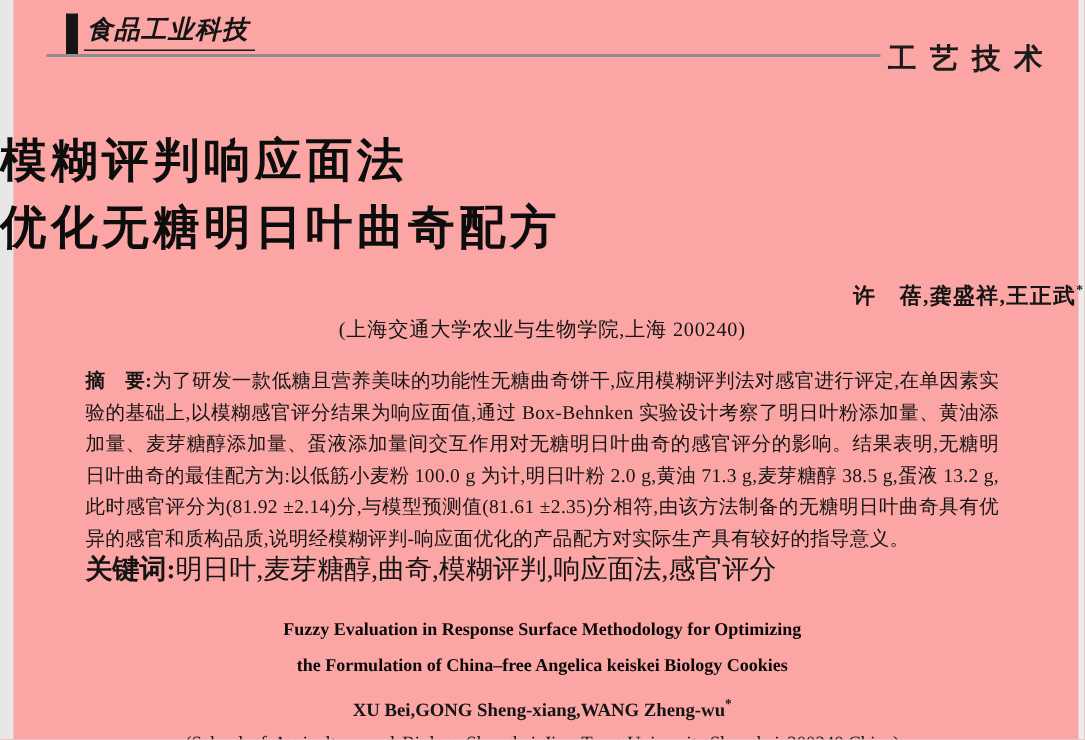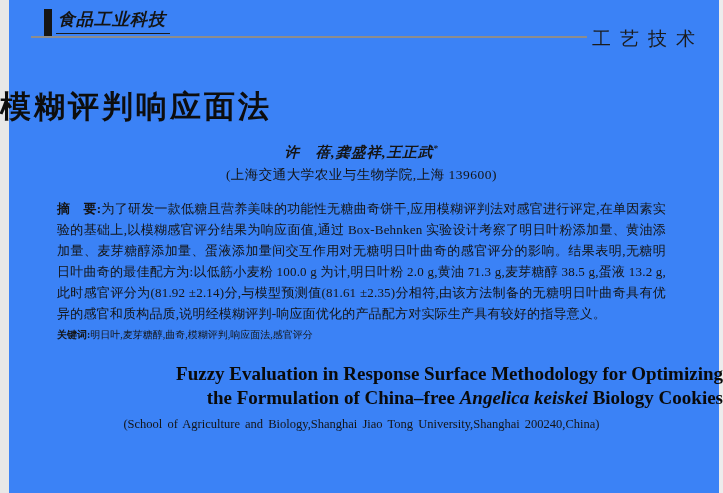--- a/index.html
+++ b/index.html
@@ -5,21 +5,21 @@
   html, body {
     margin: 0;
     padding: 0;
     background: #d9d9d9;
     font-family: "Liberation Serif", "DejaVu Serif", serif;
   }
   .page {
     position: relative;
     width: 723px;
     height: 493px;
-    background: #3b82f6;
+    background: #fca5a5;
     overflow: hidden;
     color: #141414;
   }
   .edge-strip-left {
     position: absolute;
     left: 0; top: 0;
     width: 9px; height: 493px;
     background: #e7e7e7;
   }
   .edge-strip-right {
@@ -50,21 +50,21 @@
     position: absolute;
     left: 31px; top: 36px;
     width: 556px; height: 2px;
     background: #8d8d8d;
   }
   .section-tag {
     position: absolute;
     left: 592px; top: 26px;
     width: 125px;
     font-size: 19px;
-    font-weight: 400;
+    font-weight: 700;
     letter-spacing: 9px;
     white-space: nowrap;
     color: #1b1b1b;
   }
   .journal-name-en {
     position: absolute;
     left: 76px; top: 42px;
     font-style: italic;
     font-size: 14.5px;
     word-spacing: 6px;
@@ -79,26 +79,25 @@
   }
   .title-cn {
     text-align: left;
     font-weight: 700;
     font-size: 31px;
     line-height: 45px;
     letter-spacing: 3px;
     color: #0d0d0d;
   }
   .authors-cn {
-    text-align: center;
+    text-align: right;
     margin-top: 14px;
     font-size: 14.5px;
     font-weight: 700;
     letter-spacing: 1px;
-    font-style: italic;
   }
   .affiliation-cn {
     text-align: center;
     margin-top: 4px;
     font-size: 13.5px;
     letter-spacing: 0.5px;
   }
   .abstract-block {
     margin: 14px 57px 0 57px;
     width: 609px;
@@ -106,33 +105,32 @@
     line-height: 21px;
     text-align: justify;
     letter-spacing: 0.2px;
   }
   .abstract-label, .keywords-label {
     font-weight: 700;
   }
   .keywords-line {
     margin: 0 57px;
     width: 609px;
-    font-size: 10px;
+    font-size: 18px;
     line-height: 21px;
   }
   .title-en {
     margin-top: 17px;
-    text-align: right;
+    text-align: center;
     font-weight: 700;
-    font-size: 19px;
+    font-size: 12px;
     line-height: 24px;
     color: #0a0a0a;
   }
   .title-en .species {
-    font-style: italic;
   }
   .authors-en {
     text-align: center;
     margin-top: 11px;
     font-weight: 700;
     font-size: 12.5px;
   }
   .affiliation-en {
     text-align: center;
     margin-top: 7px;
@@ -153,31 +151,33 @@
   <div class="edge-strip-right"></div>
 
   <div class="masthead-bar"></div>
   <div class="journal-logo">食品工业科技</div>
   <div class="header-rule"></div>
   <div class="section-tag">工艺技术</div>
 
   <div class="article">
     <div class="title-cn">
       <div>模糊评判响应面法</div>
+      <div>优化无糖明日叶曲奇配方</div>
     </div>
 
     <div class="authors-cn"><span>许　蓓,龚盛祥,王正武</span><sup class="mark">*</sup></div>
 
-    <div class="affiliation-cn">(上海交通大学农业与生物学院,上海 139600)</div>
+    <div class="affiliation-cn">(上海交通大学农业与生物学院,上海 200240)</div>
 
     <div class="abstract-block"><span class="abstract-label">摘　要:</span><span>为了研发一款低糖且营养美味的功能性无糖曲奇饼干,应用模糊评判法对感官进行评定,在单因素实验的基础上,以模糊感官评分结果为响应面值,通过 Box-Behnken 实验设计考察了明日叶粉添加量、黄油添加量、麦芽糖醇添加量、蛋液添加量间交互作用对无糖明日叶曲奇的感官评分的影响。结果表明,无糖明日叶曲奇的最佳配方为:以低筋小麦粉 100.0 g 为计,明日叶粉 2.0 g,黄油 71.3 g,麦芽糖醇 38.5 g,蛋液 13.2 g,此时感官评分为(81.92 ±2.14)分,与模型预测值(81.61 ±2.35)分相符,由该方法制备的无糖明日叶曲奇具有优异的感官和质构品质,说明经模糊评判-响应面优化的产品配方对实际生产具有较好的指导意义。</span></div>
 
     <div class="keywords-line"><span class="keywords-label">关键词:</span><span>明日叶,麦芽糖醇,曲奇,模糊评判,响应面法,感官评分</span></div>
 
     <div class="title-en">
       <div>Fuzzy Evaluation in Response Surface Methodology for Optimizing</div>
       <div><span>the Formulation of China–free </span><span class="species">Angelica keiskei</span><span> Biology Cookies</span></div>
     </div>
 
+    <div class="authors-en"><span>XU Bei,GONG Sheng-xiang,WANG Zheng-wu</span><sup class="mark">*</sup></div>
 
     <div class="affiliation-en">(School of Agriculture and Biology,Shanghai Jiao Tong University,Shanghai 200240,China)</div>
   </div>
 </div>
 
 </body></html>

